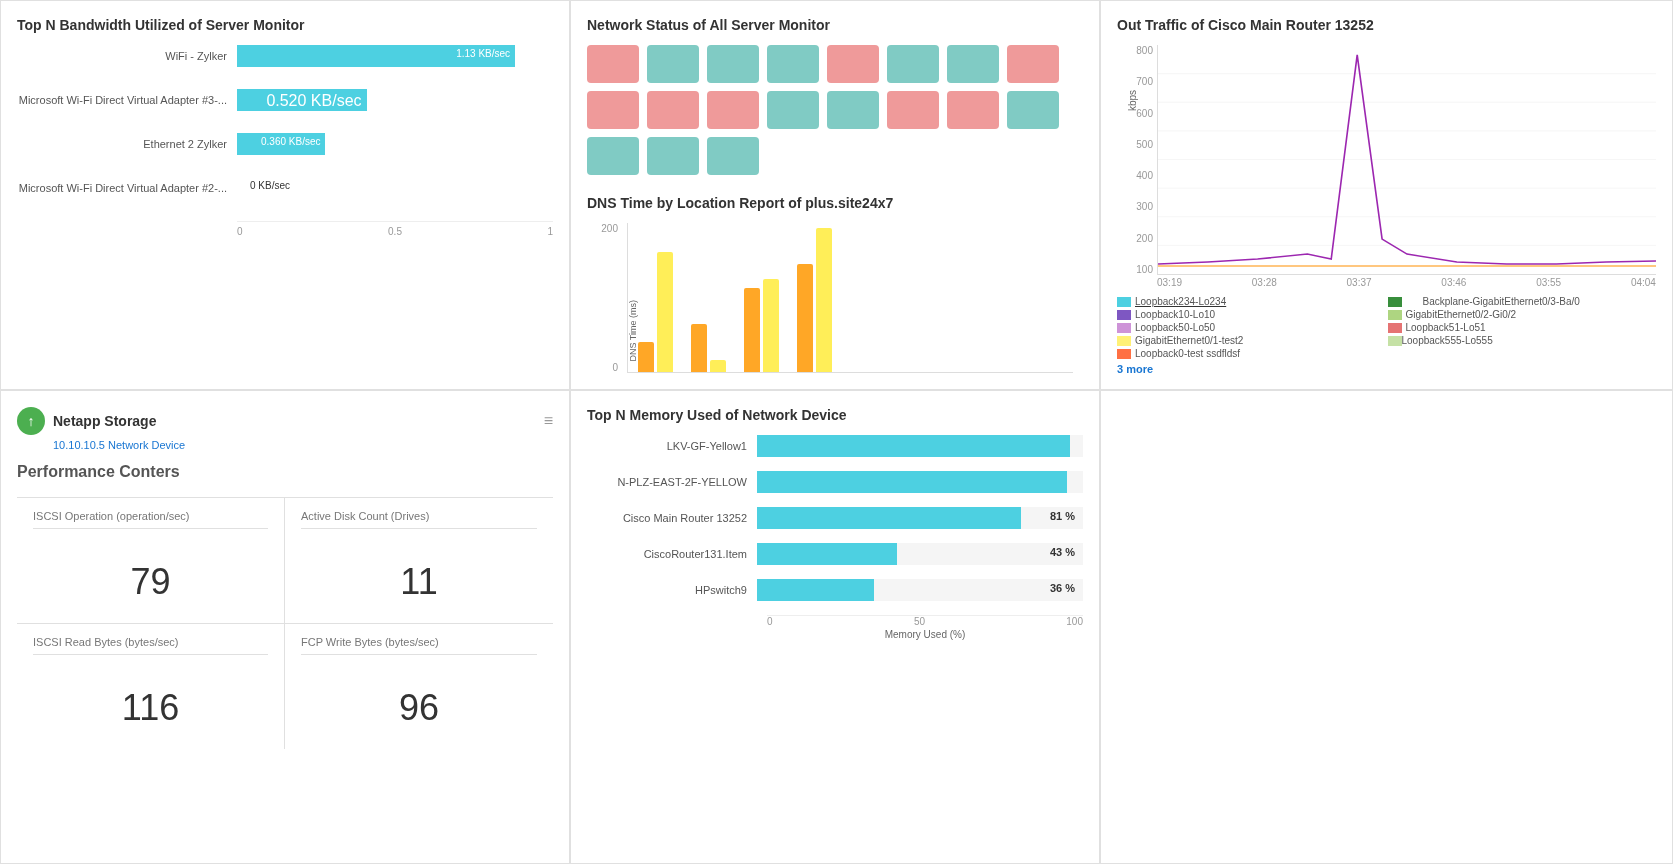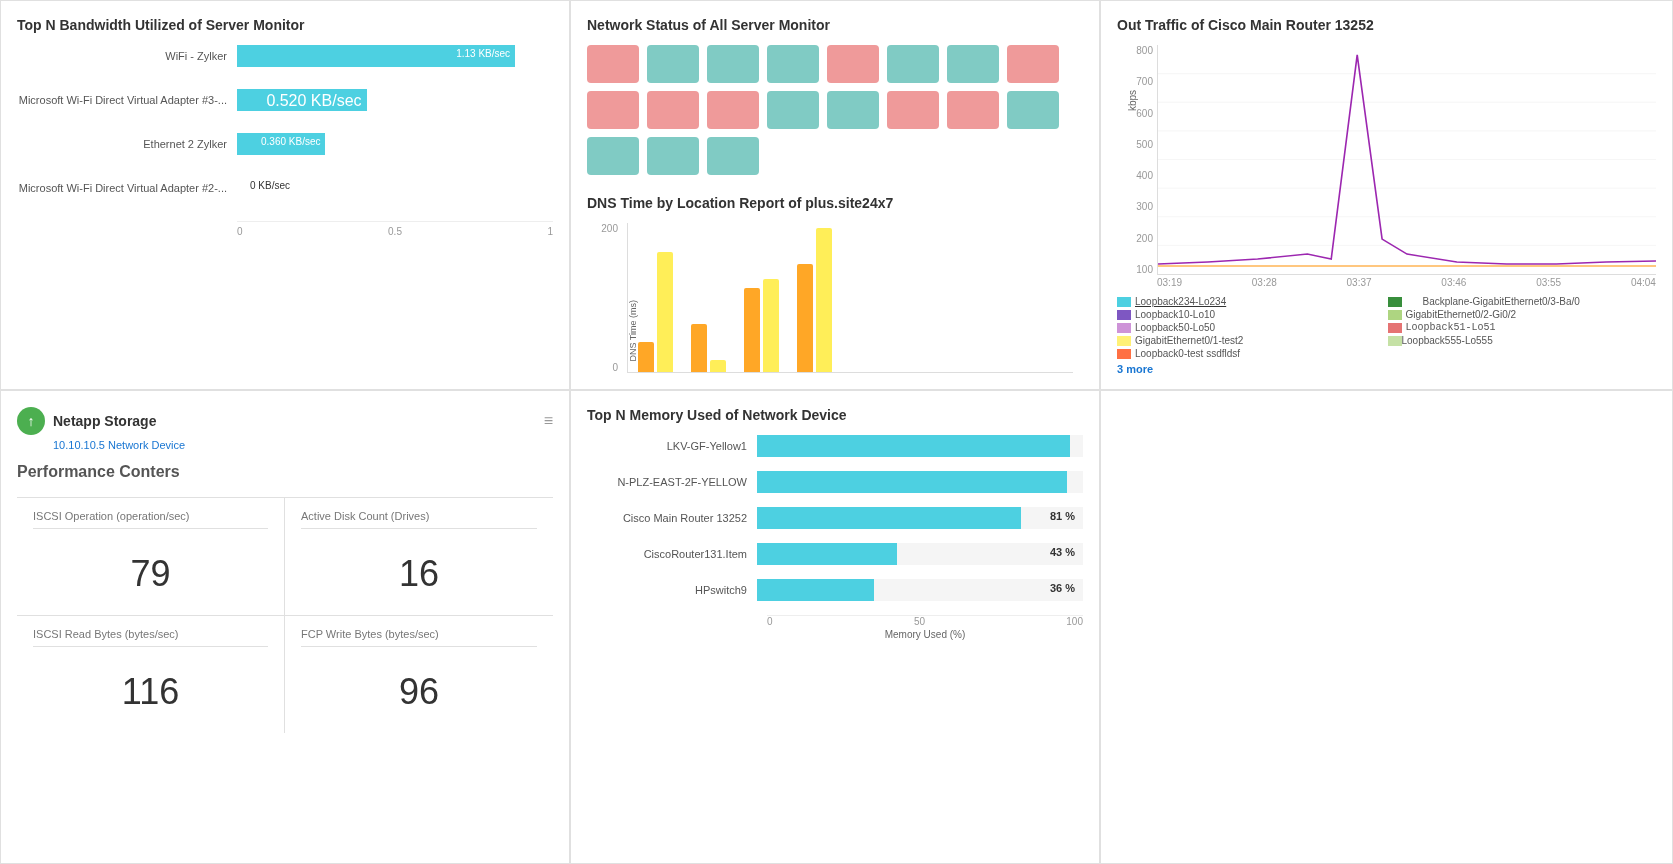--- a/index.html
+++ b/index.html
@@ -32,21 +32,21 @@
     
     .netapp-panel { grid-column: 1; grid-row: 2; }
     .panel-header { display: flex; align-items: center; gap: 8px; margin-bottom: 4px; }
     .panel-icon { width: 28px; height: 28px; background: #4caf50; border-radius: 50%; display: flex; align-items: center; justify-content: center; color: white; font-size: 14px; flex-shrink: 0; }
     .panel-title-main { font-size: 14px; font-weight: 600; }
     .panel-subtitle { font-size: 11px; color: #1976d2; margin-left: 36px; margin-bottom: 12px; }
     .perf-title { font-size: 16px; font-weight: 600; margin-bottom: 16px; color: #555; }
     .metrics-grid { display: grid; grid-template-columns: 1fr 1fr; gap: 0; }
     .metric-card { padding: 12px 16px; border-top: 1px solid #e0e0e0; border-right: 1px solid #e0e0e0; }
     .metric-card:nth-child(2n) { border-right: none; }
-    .metric-label { font-size: 11px; color: #777; margin-bottom: 16px; border-bottom: 1px solid #e0e0e0; padding-bottom: 6px; }
+    .metric-label { font-size: 11px; color: #777; margin-bottom: 24px; border-bottom: 1px solid #e0e0e0; padding-bottom: 6px; }
     .metric-value { font-size: 36px; font-weight: 300; color: #333; text-align: center; padding: 8px 0; }
     .menu-dots { font-size: 16px; color: #999; cursor: pointer; margin-left: auto; }
 
     
     .memory-panel { grid-column: 2; grid-row: 2; }
     .h-bar-row { display: flex; align-items: center; margin-bottom: 14px; }
     .h-bar-label { width: 170px; text-align: right; padding-right: 10px; font-size: 11px; color: #555; flex-shrink: 0; }
     .h-bar-container { flex: 1; height: 22px; background: #f5f5f5; position: relative; }
     .h-bar-fill { height: 22px; background: #4dd0e1; }
     .h-bar-pct { position: absolute; right: 8px; top: 3px; font-size: 11px; color: #333; font-weight: 600; }
@@ -224,21 +224,21 @@
         <div style="display: flex; align-items: center; gap: 4px;">
     <div style="width:14px; height:10px; background:#aed581; flex-shrink:0;"></div>
     <span style="font-size:10px; color:#555;">GigabitEthernet0/2-Gi0/2</span>
   </div>
         <div style="display: flex; align-items: center; gap: 4px;">
     <div style="width:14px; height:10px; background:#ce93d8; flex-shrink:0;"></div>
     <span style="font-size:10px; color:#555;">Loopback50-Lo50</span>
   </div>
         <div style="display: flex; align-items: center; gap: 4px;">
     <div style="width:14px; height:10px; background:#e57373; flex-shrink:0;"></div>
-    <span style="font-size:10px; color:#555;font-family:Liberation Mono, monospace;">Loopback51-Lo51</span>
+    <span style="font-size:10px; color:#555;">Loopback51-Lo51</span>
   </div>
         <div style="display: flex; align-items: center; gap: 4px;">
     <div style="width:14px; height:10px; background:#fff176; flex-shrink:0;"></div>
     <span style="font-size:10px; color:#555;">GigabitEthernet0/1-test2</span>
   </div>
         <div style="display: flex; align-items: center; ">
     <div style="width:14px; height:10px; background:#c5e1a5; flex-shrink:0;"></div>
     <span style="font-size:10px; color:#555;">Loopback555-Lo555</span>
   </div>
         <div style="display: flex; align-items: center; gap: 4px;">
@@ -257,21 +257,21 @@
     </div>
     <div class="panel-subtitle">10.10.10.5   Network Device</div>
     <div class="perf-title">Performance Conters</div>
     <div class="metrics-grid" id="metrics-grid">
         <div class="metric-card">
     <div class="metric-label">ISCSI Operation (operation/sec)</div>
     <div class="metric-value">79</div>
   </div>
         <div class="metric-card">
     <div class="metric-label">Active Disk Count (Drives)</div>
-    <div class="metric-value">16</div>
+    <div class="metric-value">11</div>
   </div>
         <div class="metric-card">
     <div class="metric-label">ISCSI Read Bytes (bytes/sec)</div>
     <div class="metric-value">116</div>
   </div>
         <div class="metric-card">
     <div class="metric-label">FCP Write Bytes (bytes/sec)</div>
     <div class="metric-value">96</div>
   </div>
       </div>

